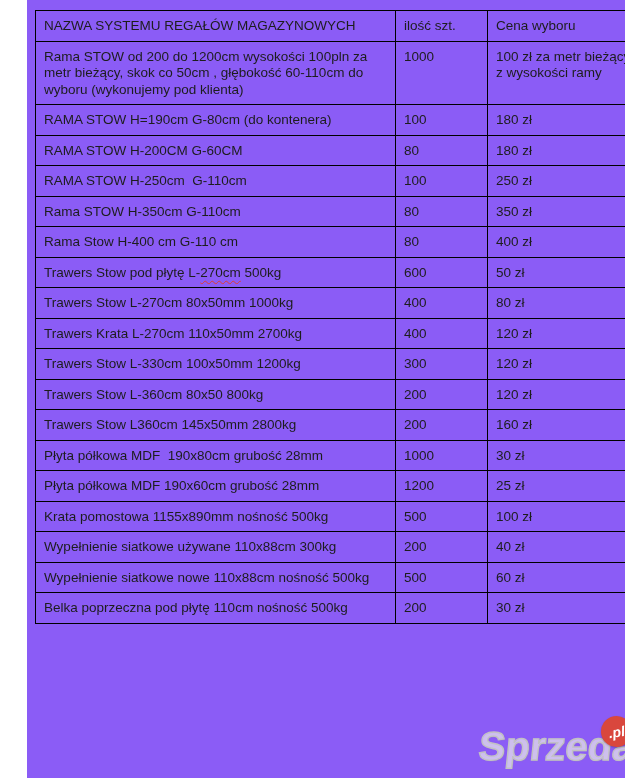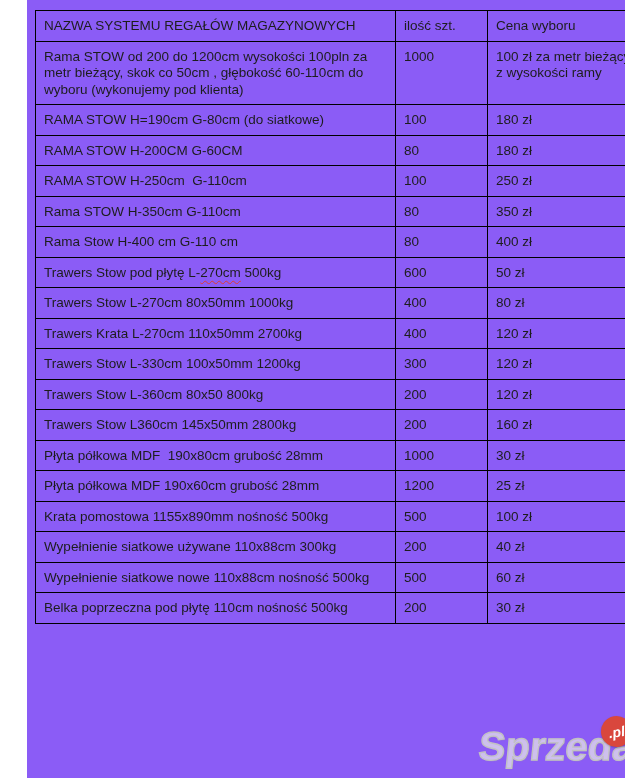--- a/index.html
+++ b/index.html
@@ -97,21 +97,21 @@
         <th>Cena wyboru</th>
       </tr>
     </thead>
     <tbody>
         <tr>
           <td class="name-cell">Rama STOW od 200 do 1200cm wysokości 100pln za metr bieżący, skok co 50cm , głębokość 60-110cm do wyboru (wykonujemy pod klienta)</td>
           <td>1000</td>
           <td>100 zł za metr bieżący z wysokości ramy</td>
         </tr>
         <tr>
-          <td class="name-cell">RAMA STOW H=190cm G-80cm (do siatkowe)</td>
+          <td class="name-cell">RAMA STOW H=190cm G-80cm (do kontenera)</td>
           <td>100</td>
           <td>180 zł</td>
         </tr>
         <tr>
           <td class="name-cell">RAMA STOW H-200CM G-60CM</td>
           <td>80</td>
           <td>180 zł</td>
         </tr>
         <tr>
           <td class="name-cell">RAMA STOW H-250cm  G-110cm</td>

